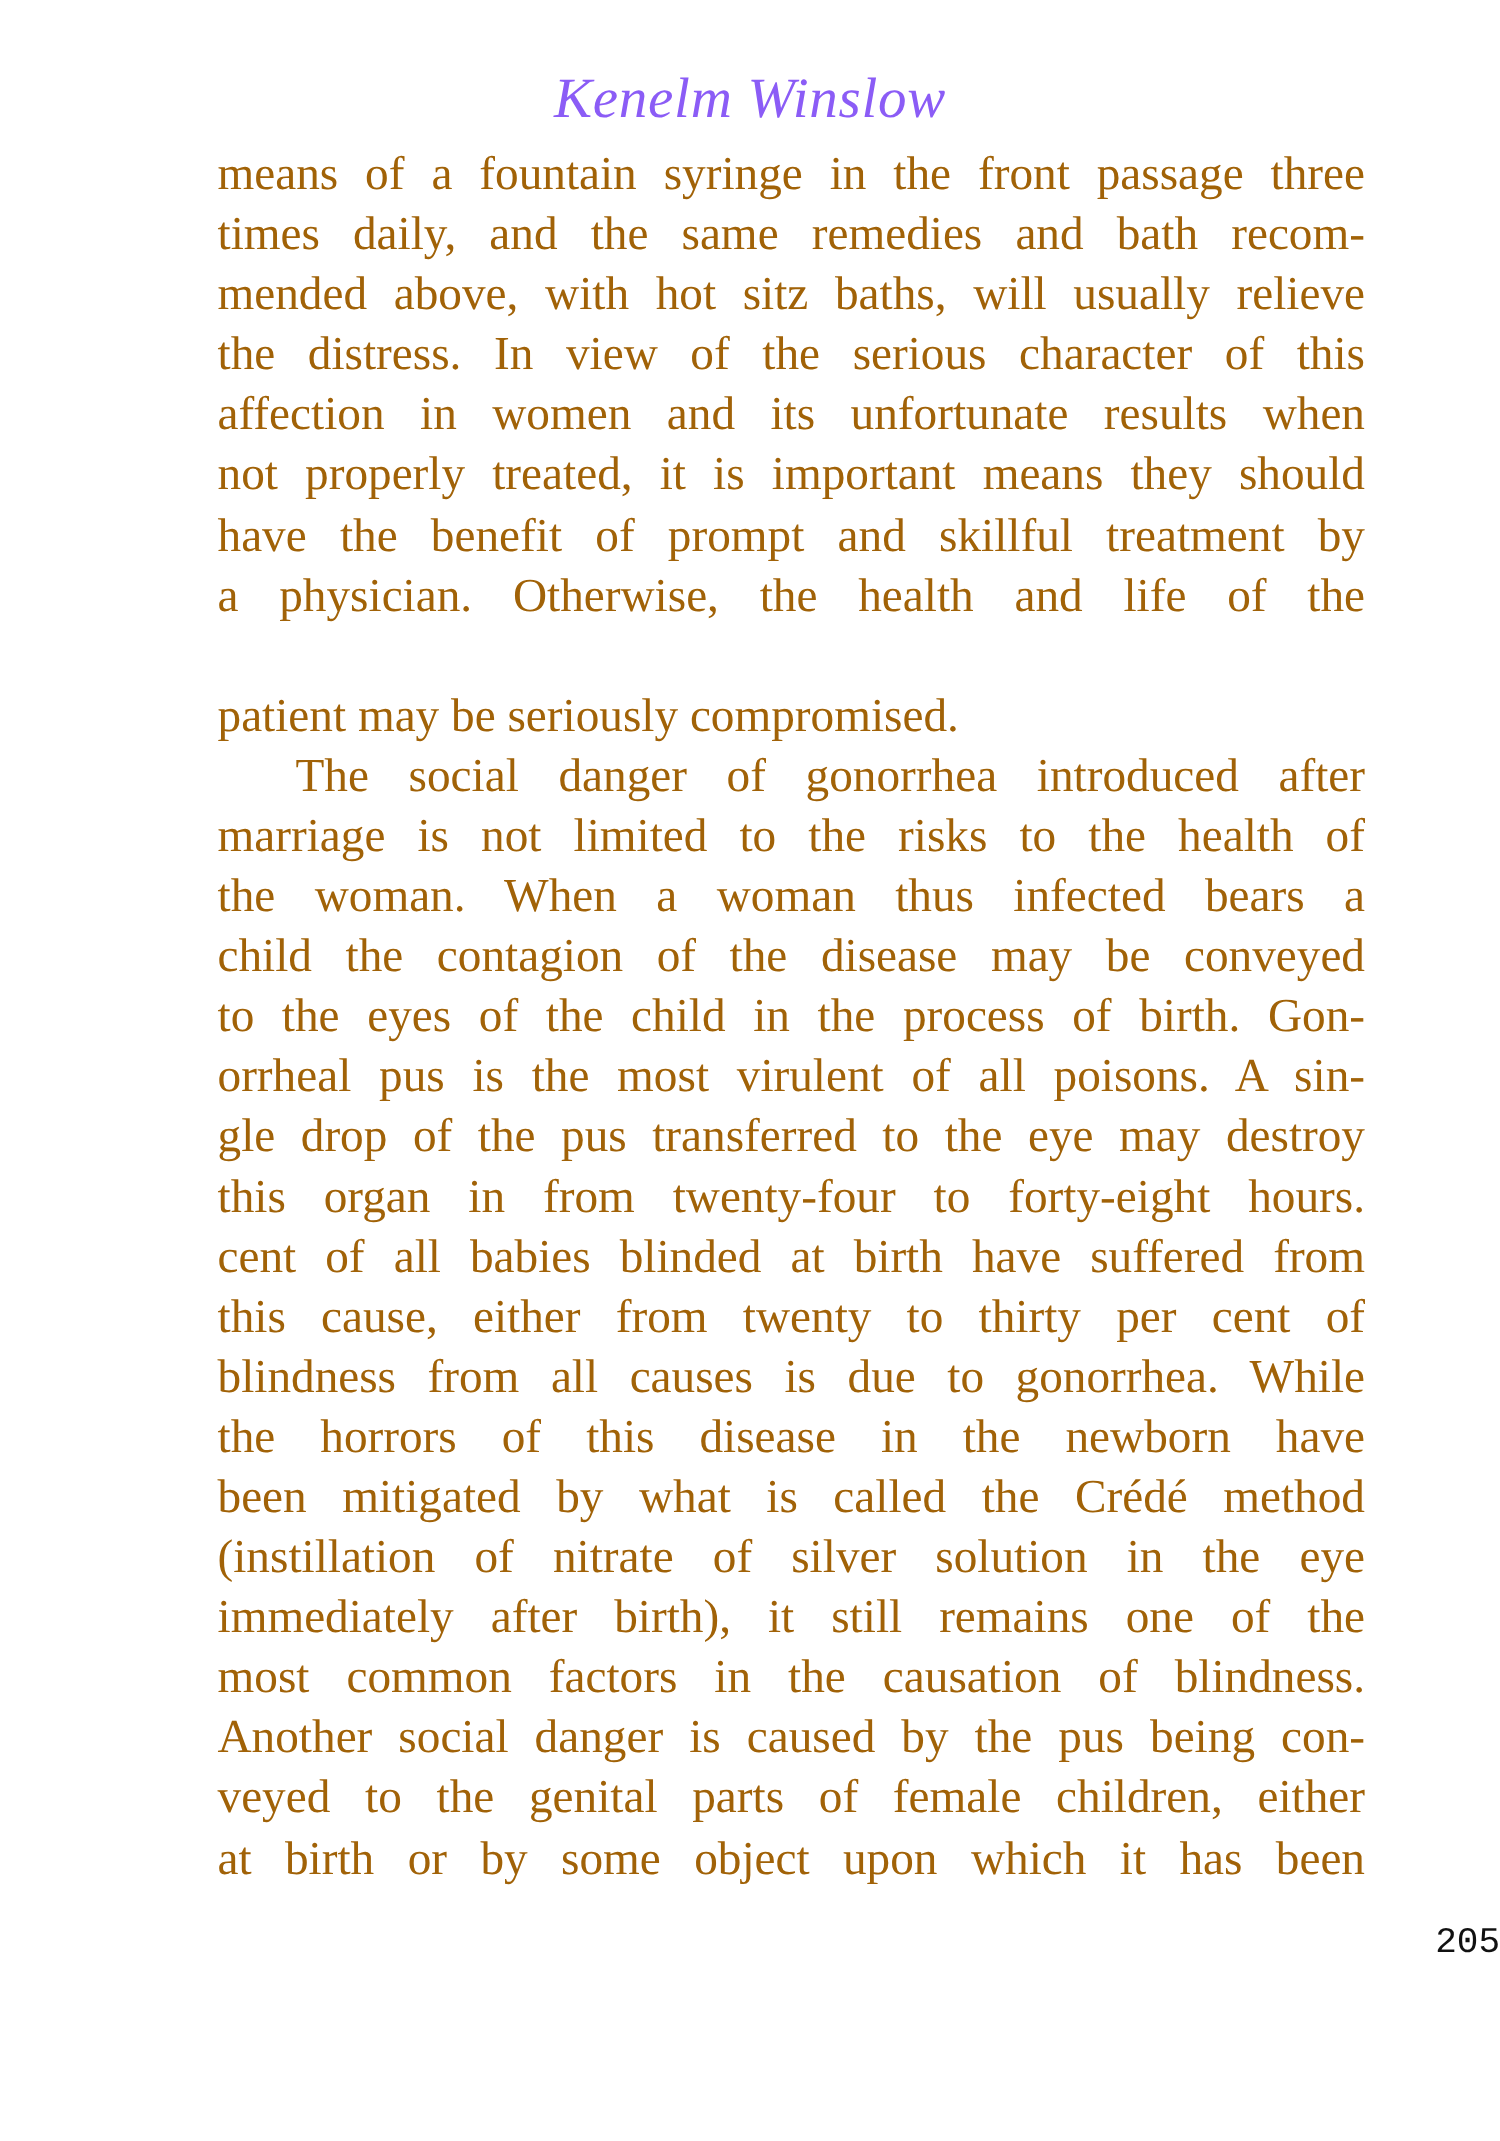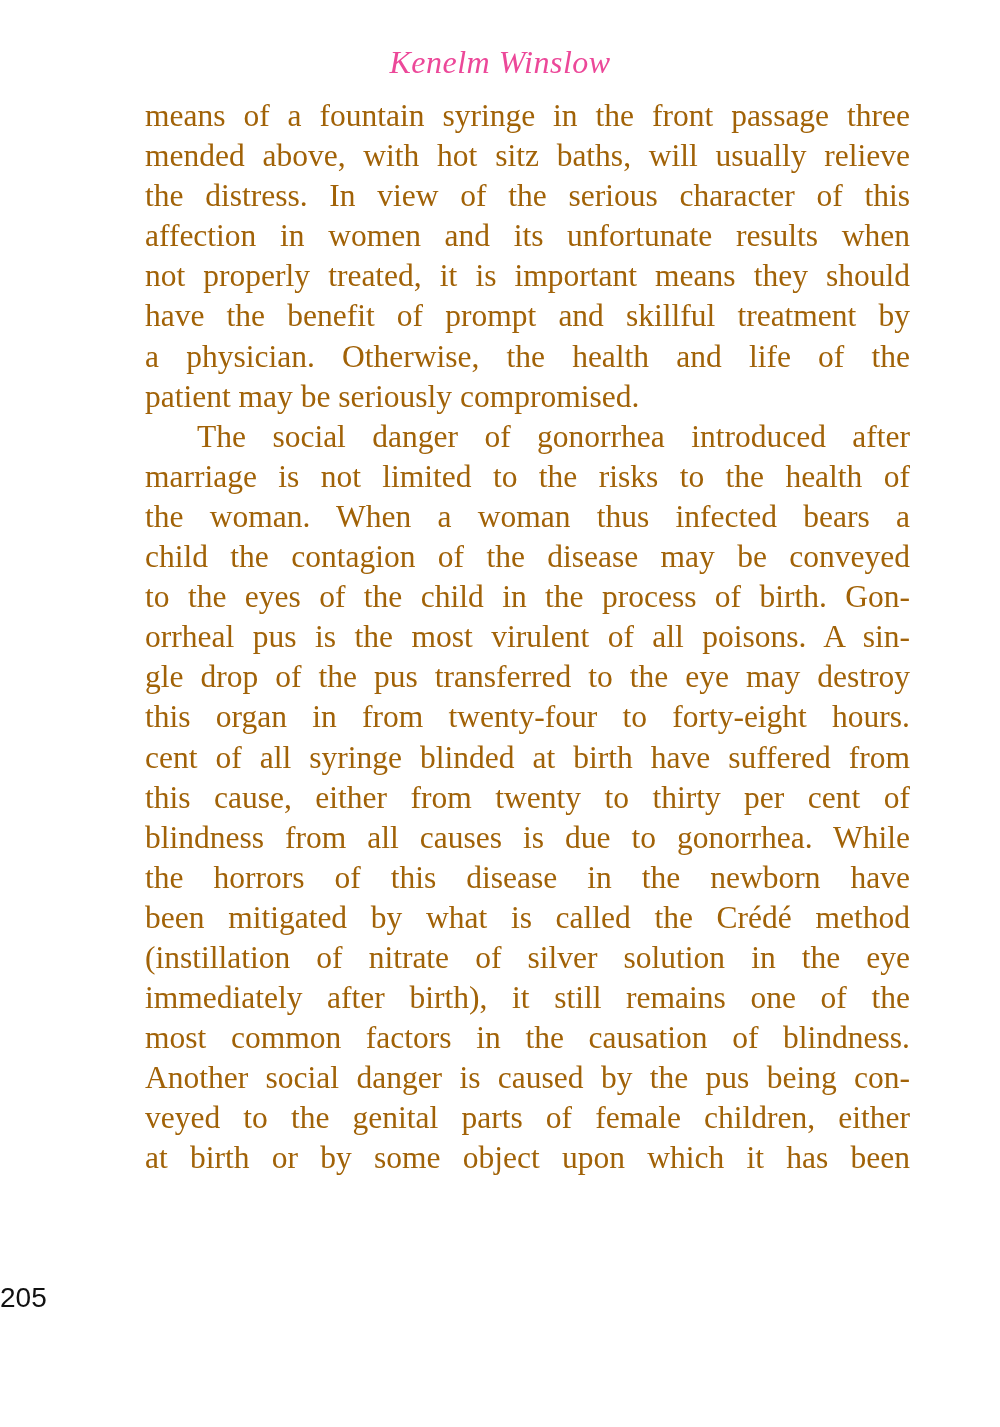--- a/index.html
+++ b/index.html
@@ -1,64 +1,65 @@
 <!DOCTYPE html>
 <html><head>
 <meta charset="utf-8">
 <style>
   html, body { margin: 0; padding: 0; background: #ffffff; }
   body { width: 1000px; height: 1427px; position: relative; overflow: hidden; }
   .page { position: absolute; left: 0; top: 0; width: 1000px; height: 1427px; background: #fff; }
   .running-head {
     position: absolute; left: 0; width: 1000px; top: 44px; text-align: center;
     font-family: "Liberation Serif", serif; font-style: italic;
-    font-size: 32px; color: #ec4899; letter-spacing: 0.5px;
+    font-size: 38px; color: #8b5cf6; letter-spacing: 0.5px;
   }
   .body-text {
     position: absolute; left: 145px; width: 765px; top: 96px;
     font-family: "Liberation Serif", serif; font-size: 31.5px; line-height: 40.1px; color: #a16207;
   }
   .line {
     display: block; height: 40.1px; white-space: nowrap;
     text-align: justify; text-align-last: justify;
   }
-  .line.last { text-align-last: left; }
+  .line.last { text-align-last: left; margin-top: 40px; }
   .line.indent { padding-left: 52px; }
   .page-number {
-    position: absolute; left: 0; width: 1000px; top: 1282px; text-align: left;
-    font-family: Liberation Sans, sans-serif; font-size: 28px; color: #111;
+    position: absolute; left: 0; width: 1000px; top: 1282px; text-align: right;
+    font-family: Liberation Mono, monospace; font-size: 24px; color: #111;
   }
 </style>
 </head>
 <body>
 
 <div class="page">
   <div class="running-head">Kenelm Winslow</div>
 
   <div class="body-text">
     <div>
       <span class="line">means of a fountain syringe in the front passage three</span>
+      <span class="line">times daily, and the same remedies and bath recom-</span>
       <span class="line">mended above, with hot sitz baths, will usually relieve</span>
       <span class="line">the distress.  In view of the serious character of this</span>
       <span class="line">affection in women and its unfortunate results when</span>
       <span class="line">not properly treated, it is important means they should</span>
       <span class="line">have the benefit of prompt and skillful treatment by</span>
       <span class="line">a physician.  Otherwise, the health and life of the</span>
       <span class="line last">patient may be seriously compromised.</span>
     </div>
     <div>
       <span class="line indent">The social danger of gonorrhea introduced after</span>
       <span class="line">marriage is not limited to the risks to the health of</span>
       <span class="line">the woman.  When a woman thus infected bears a</span>
       <span class="line">child the contagion of the disease may be conveyed</span>
       <span class="line">to the eyes of the child in the process of birth.  Gon-</span>
       <span class="line">orrheal pus is the most virulent of all poisons.  A sin-</span>
       <span class="line">gle drop of the pus transferred to the eye may destroy</span>
       <span class="line">this organ in from twenty-four to forty-eight hours.</span>
-      <span class="line">cent of all syringe blinded at birth have suffered from</span>
+      <span class="line">cent of all babies blinded at birth have suffered from</span>
       <span class="line">this cause, either from twenty to thirty per cent of</span>
       <span class="line">blindness from all causes is due to gonorrhea.  While</span>
       <span class="line">the horrors of this disease in the newborn have</span>
       <span class="line">been mitigated by what is called the Crédé method</span>
       <span class="line">(instillation of nitrate of silver solution in the eye</span>
       <span class="line">immediately after birth), it still remains one of the</span>
       <span class="line">most common factors in the causation of blindness.</span>
       <span class="line">Another social danger is caused by the pus being con-</span>
       <span class="line">veyed to the genital parts of female children, either</span>
       <span class="line">at birth or by some object upon which it has been</span>

